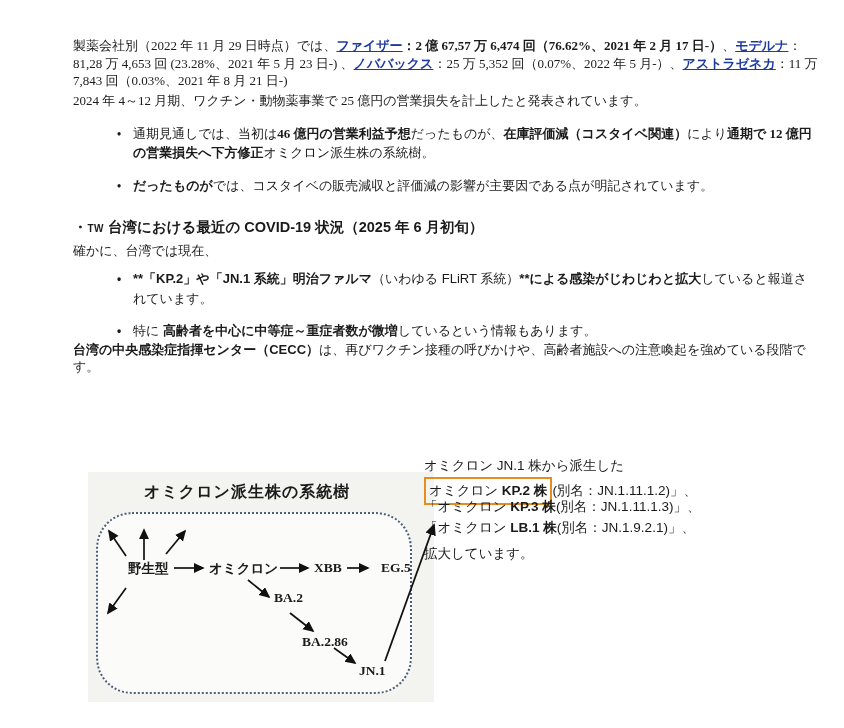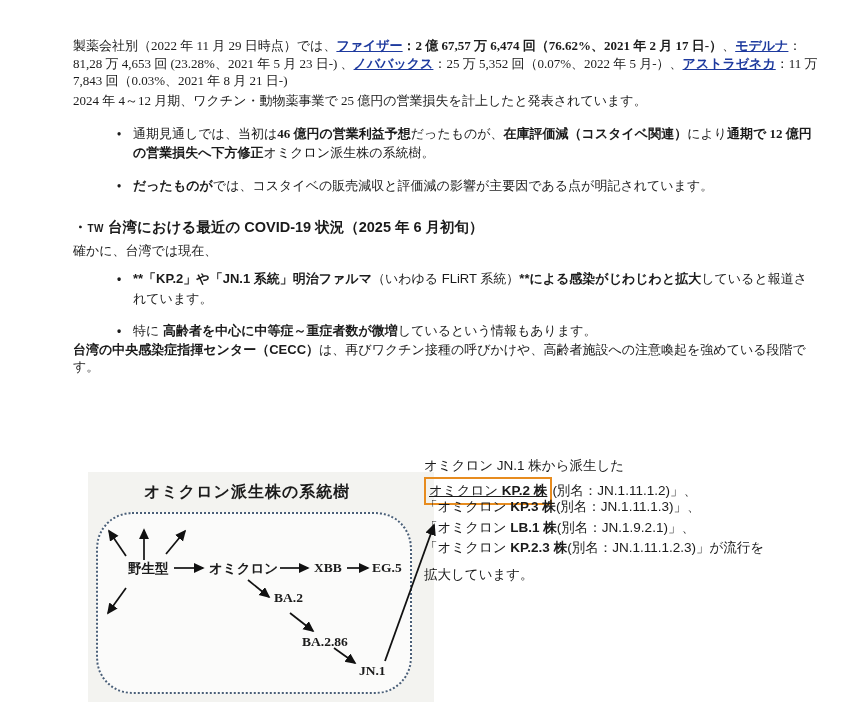--- a/index.html
+++ b/index.html
@@ -46,21 +46,21 @@
   .node-jp{font-family:"Liberation Sans","DejaVu Sans",sans-serif;font-size:13.5px;}
   .node-lat{font-family:"Liberation Serif","DejaVu Serif",serif;font-size:13.5px;}
   .fig-svg{position:absolute;left:0;top:0;overflow:visible;}
 
   
   .side-note{position:absolute;left:424px;top:456px;width:410px;
              font-family:"Liberation Sans","DejaVu Sans",sans-serif;
              font-size:13.5px;line-height:20.5px;}
   .sn-line{white-space:nowrap;height:20.5px;}
   .sn-last{margin-top:6px;}
-  .orange-box{display:inline-block;border:2px solid var(--orange);padding:4px 3px;line-height:16px;text-decoration:underline;}
+  .orange-box{display:inline-block;border:2px solid var(--orange);padding:4px 3px;line-height:16px;}
 </style>
 </head>
 <body>
 
 <div class="flow">
 
   <p class="para serif"><span>製薬会社別（2022 年 11 月 29 日時点）では、</span><span class="s-link">ファイザー</span><span class="s-b">：2 億 67,57 万 6,474 回（76.62%、2021 年 2 月 17 日-）</span><span>、</span><span class="s-link">モデルナ</span><span>：81,28 万 4,653 回 (23.28%、2021 年 5 月 23 日-) 、</span><span class="s-link">ノババックス</span><span>：25 万 5,352 回（0.07%、2022 年 5 月-）、</span><span class="s-link">アストラゼネカ</span><span>：11 万 7,843 回（0.03%、2021 年 8 月 21 日-)</span></p>
 
   <p class="intro serif">2024 年 4～12 月期、ワクチン・動物薬事業で 25 億円の営業損失を計上したと発表されています。</p>
 
@@ -81,21 +81,21 @@
 
 </div>
 
 <div class="figure">
   <div class="fig-title">オミクロン派生株の系統樹</div>
   <div class="dotted-box"></div>
 
   <span class="node node-jp" style="left:40px;top:88px;">野生型</span>
   <span class="node node-jp" style="left:121px;top:88px;">オミクロン</span>
   <span class="node node-lat" style="left:226px;top:88px;text-align:center;">XBB</span>
-  <span class="node node-lat" style="left:284px;top:88px;">EG.5</span>
+  <span class="node node-lat" style="left:293px;top:88px;">EG.5</span>
   <span class="node node-lat" style="left:186px;top:118px;">BA.2</span>
   <span class="node node-lat" style="left:214px;top:162px;">BA.2.86</span>
   <span class="node node-lat" style="left:271px;top:191px;">JN.1</span>
 
   <svg class="fig-svg" width="380" height="230" viewBox="0 0 380 230">
     <defs>
       <marker id="ah" markerWidth="8" markerHeight="8" refX="5.5" refY="3" orient="auto">
         <path d="M0,0 L6.5,3 L0,6 z" fill="#111"></path>
       </marker>
     </defs>
@@ -115,15 +115,14 @@
 
     <line x1="297" y1="189" x2="346" y2="53" stroke="#111" stroke-width="1.8" marker-end="url(#ah)"></line>
   </svg>
 </div>
 
 <div class="side-note">
   <div class="sn-line"><span>オミクロン JN.1 株から派生した</span></div>
   <div class="sn-line"><span class="orange-box"><span>オミクロン </span><span class="s-b">KP.2 株</span></span><span>(別名：JN.1.11.1.2)」、</span></div>
   <div class="sn-line"><span>「オミクロン </span><span class="s-b">KP.3 株</span><span>(別名：JN.1.11.1.3)」、</span></div>
   <div class="sn-line"><span>「オミクロン </span><span class="s-b">LB.1 株</span><span>(別名：JN.1.9.2.1)」、</span></div>
-  <div class="sn-line"><span>「オミクロン </span><span class="s-b">KP.2.3 株</span><span>(別名：JN.1.11.1.2.3)」が流行を</span></div>
   <div class="sn-line sn-last"><span>拡大しています。</span></div>
 </div>
 
 </body></html>

